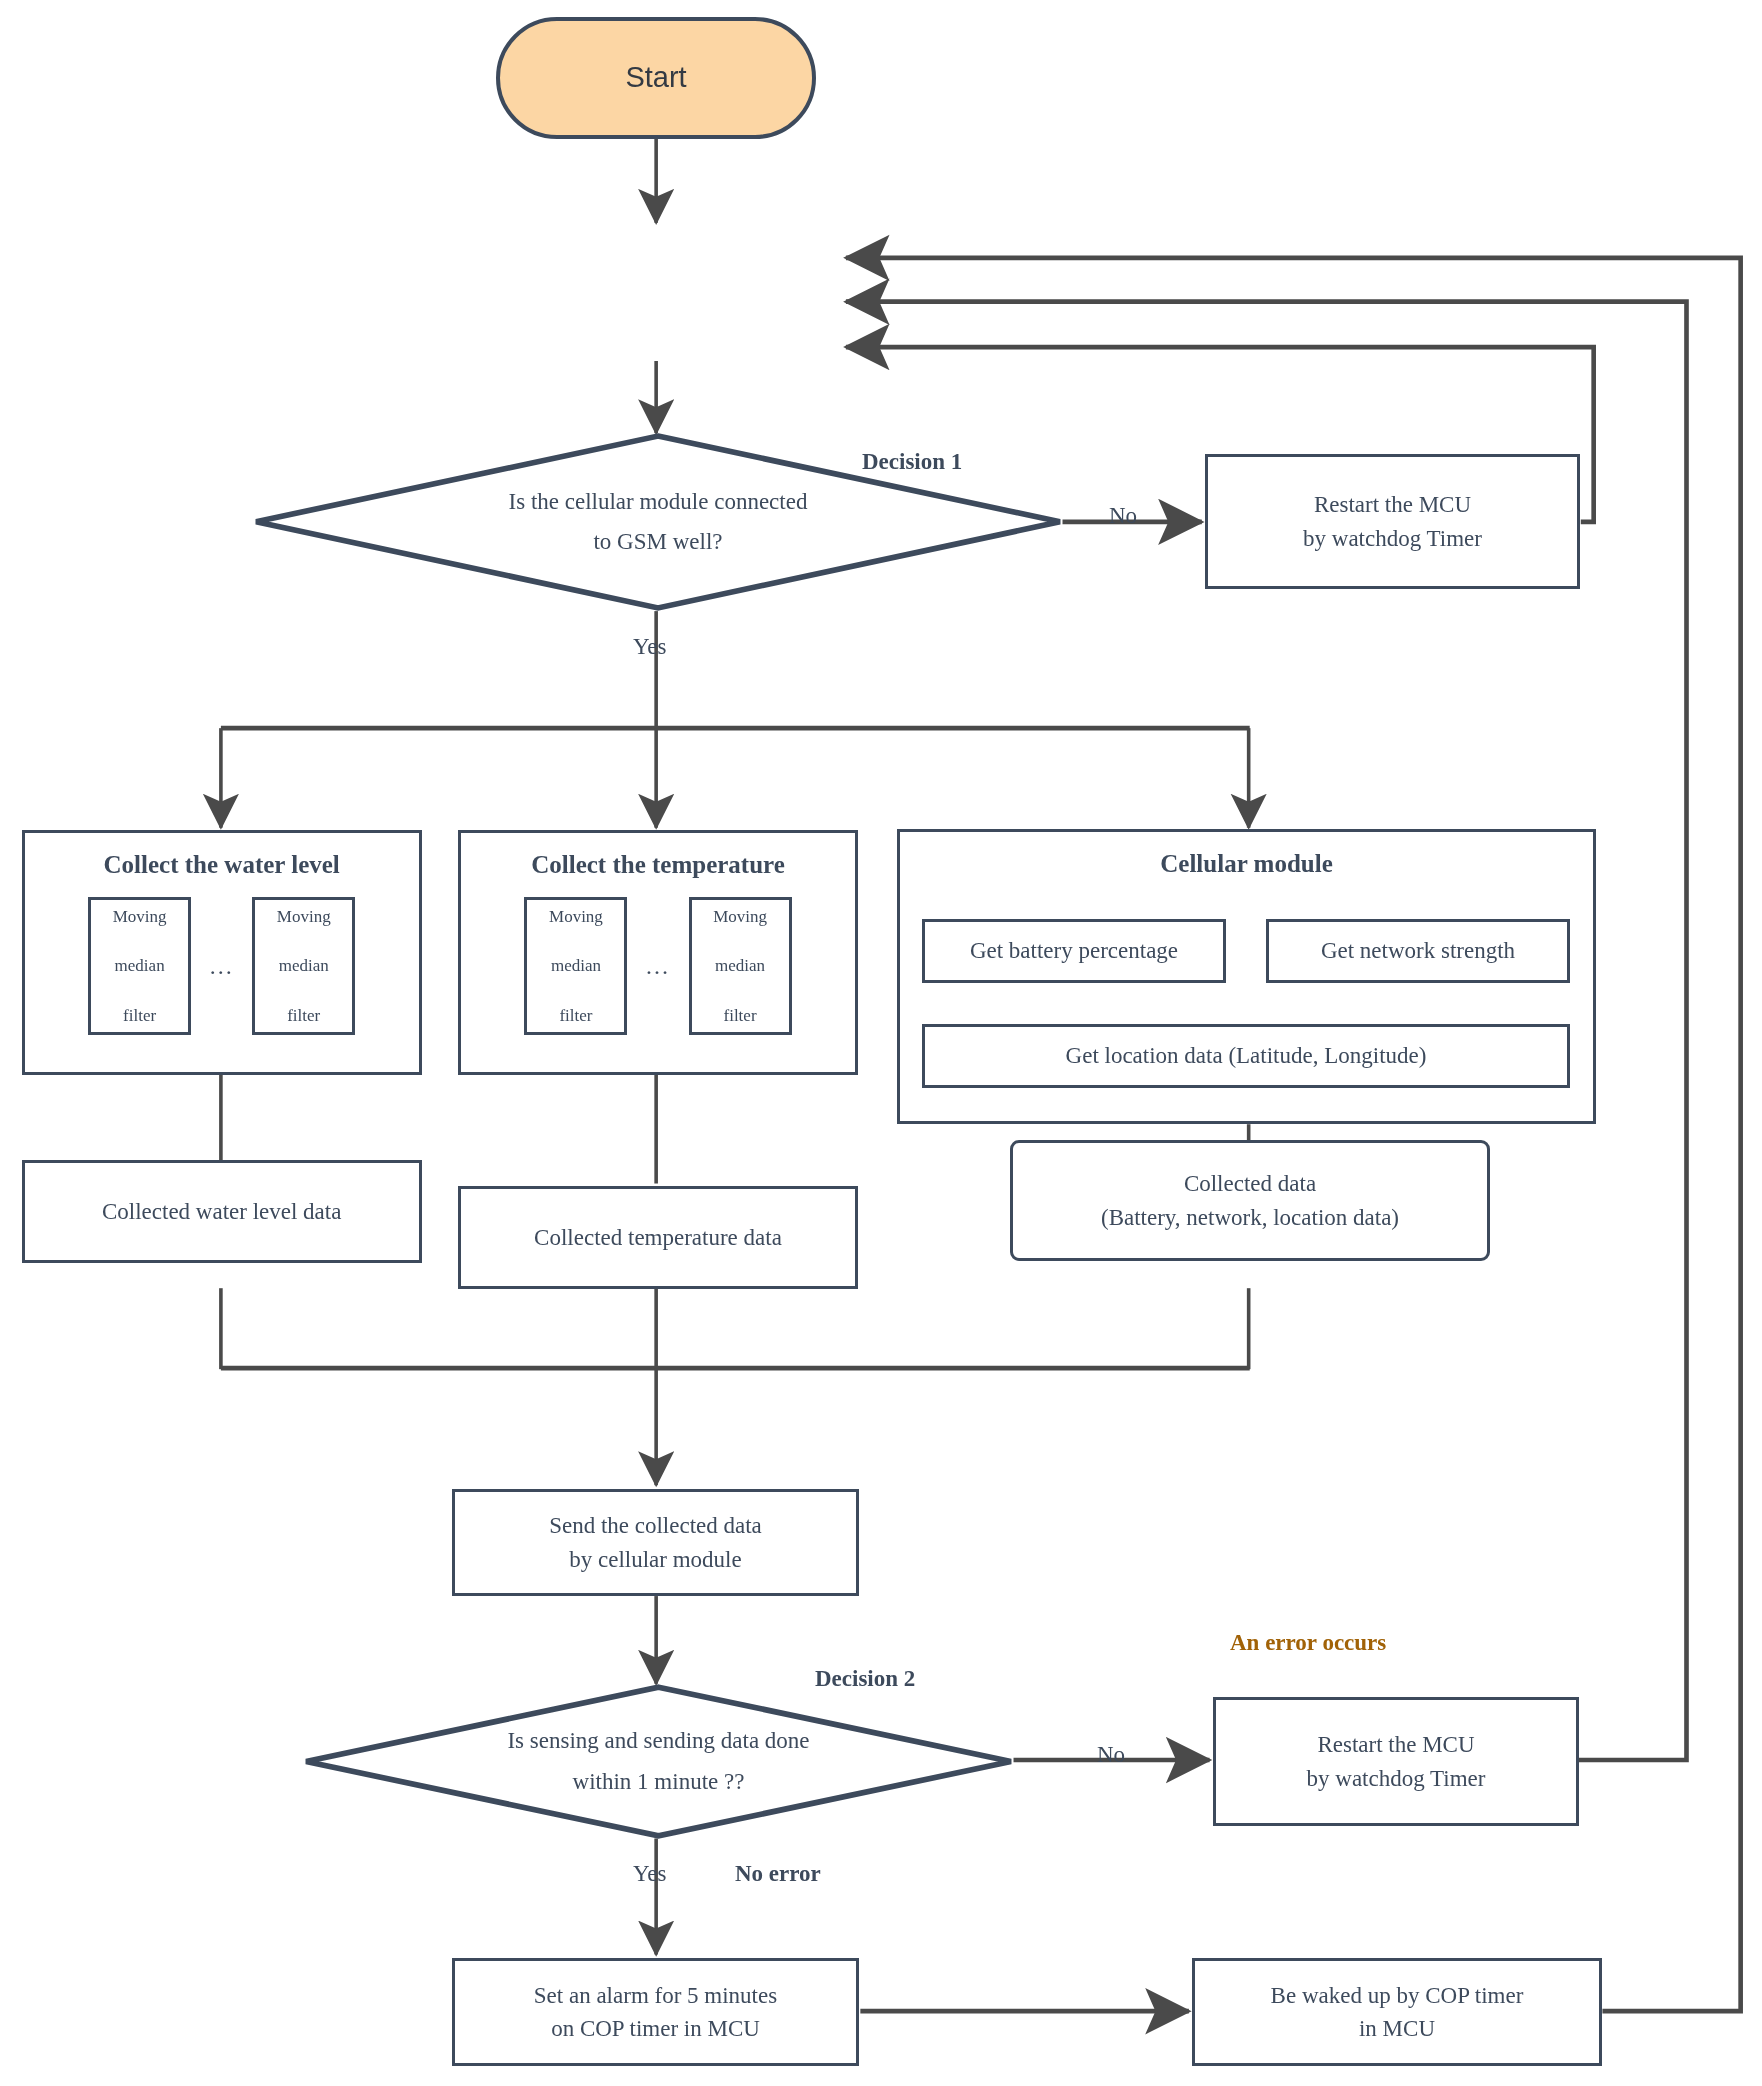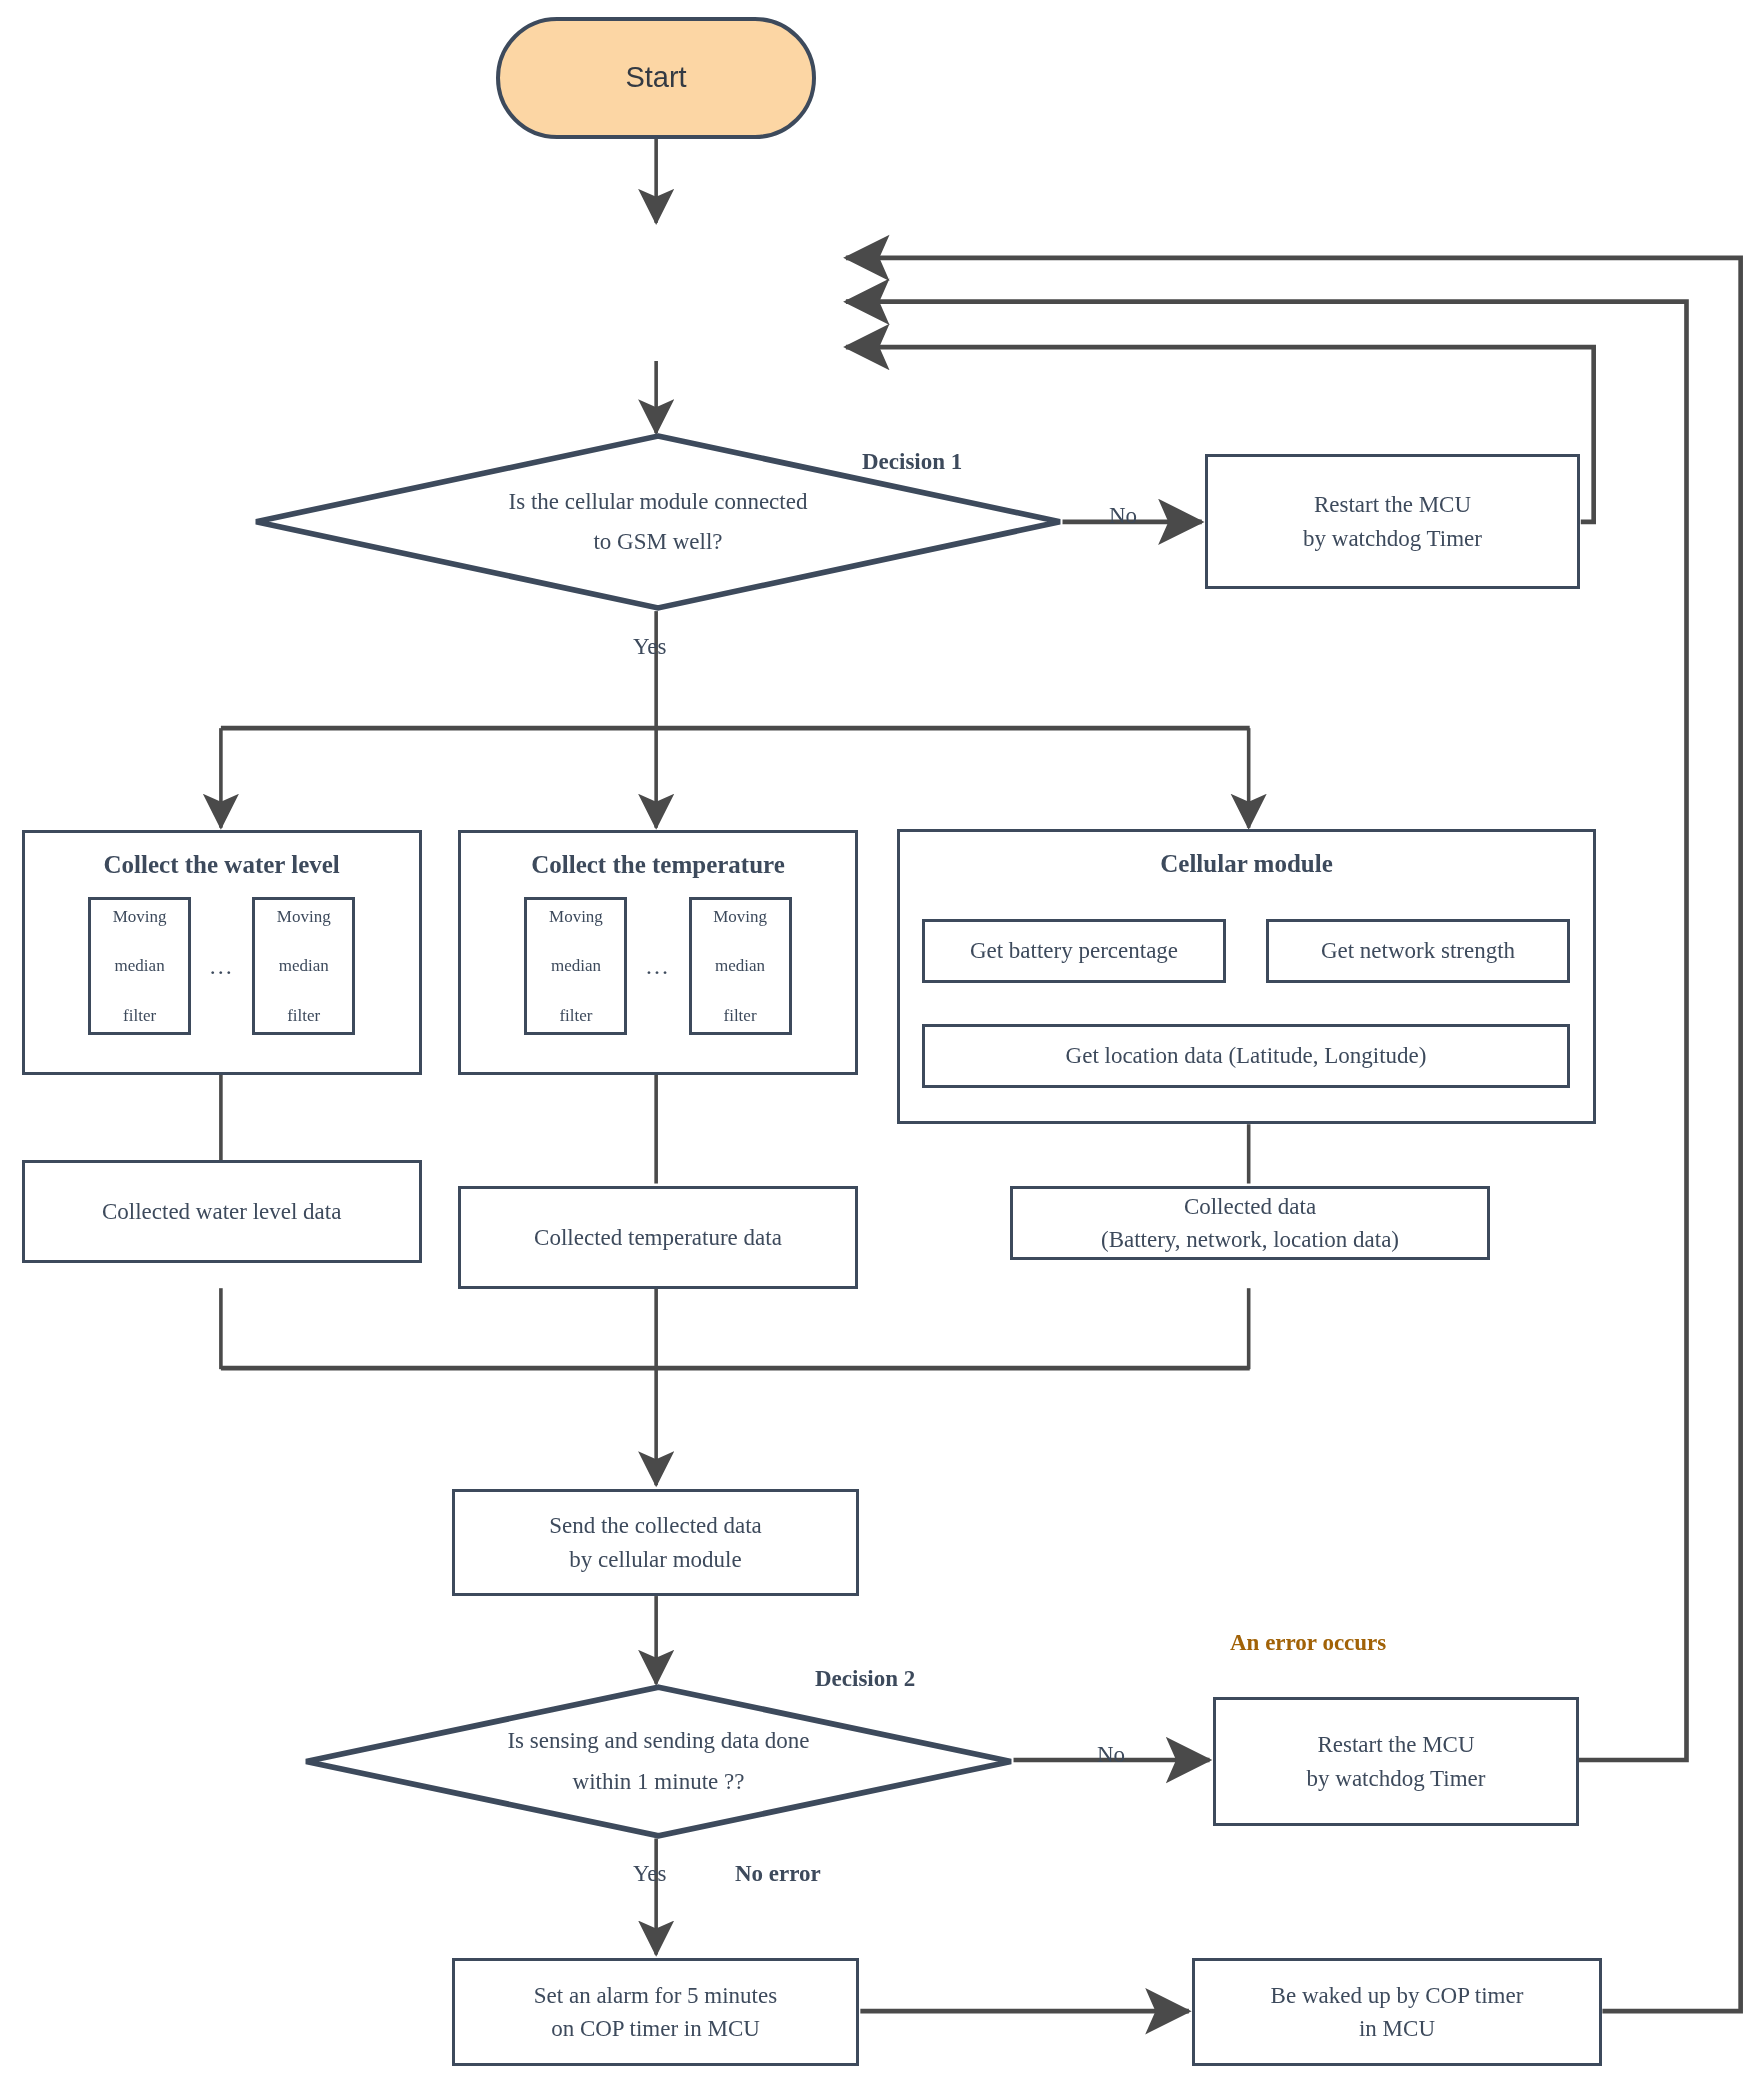--- a/index.html
+++ b/index.html
@@ -260,21 +260,21 @@
   </div>
 
   <div class="node" style="left:21.7px; top:1160px; width:400px; height:103px;">
     <span class="ln">Collected water level data</span>
   </div>
 
   <div class="node" style="left:458px; top:1186px; width:400px; height:103px;">
     <span class="ln">Collected temperature data</span>
   </div>
 
-  <div class="node" style="left:1010px; top:1186px; width:480px; height:74px;">
+  <div class="node" style="left:1010px; top:1140px; width:480px; height:121px;border-radius:9px;">
     <span class="ln">Collected data</span>
     <span class="ln">(Battery, network, location data)</span>
   </div>
 
   <div class="node" style="left:452px; top:1489px; width:407px; height:107px;">
     <span class="ln">Send the collected data</span>
     <span class="ln">by cellular module</span>
   </div>
 
   <div class="diamond-wrap" style="left:303px; top:1684px; width:711px; height:155px;">

